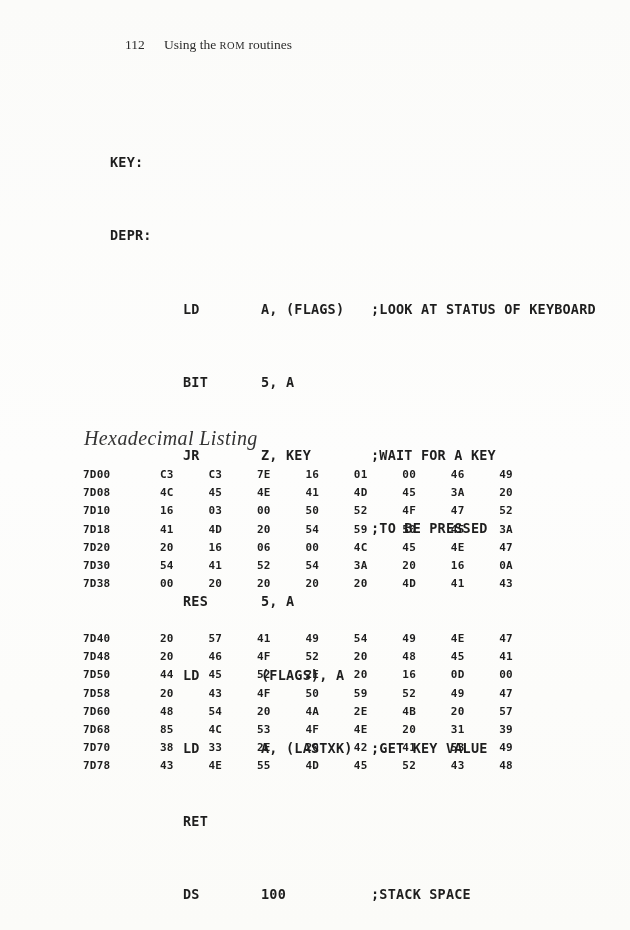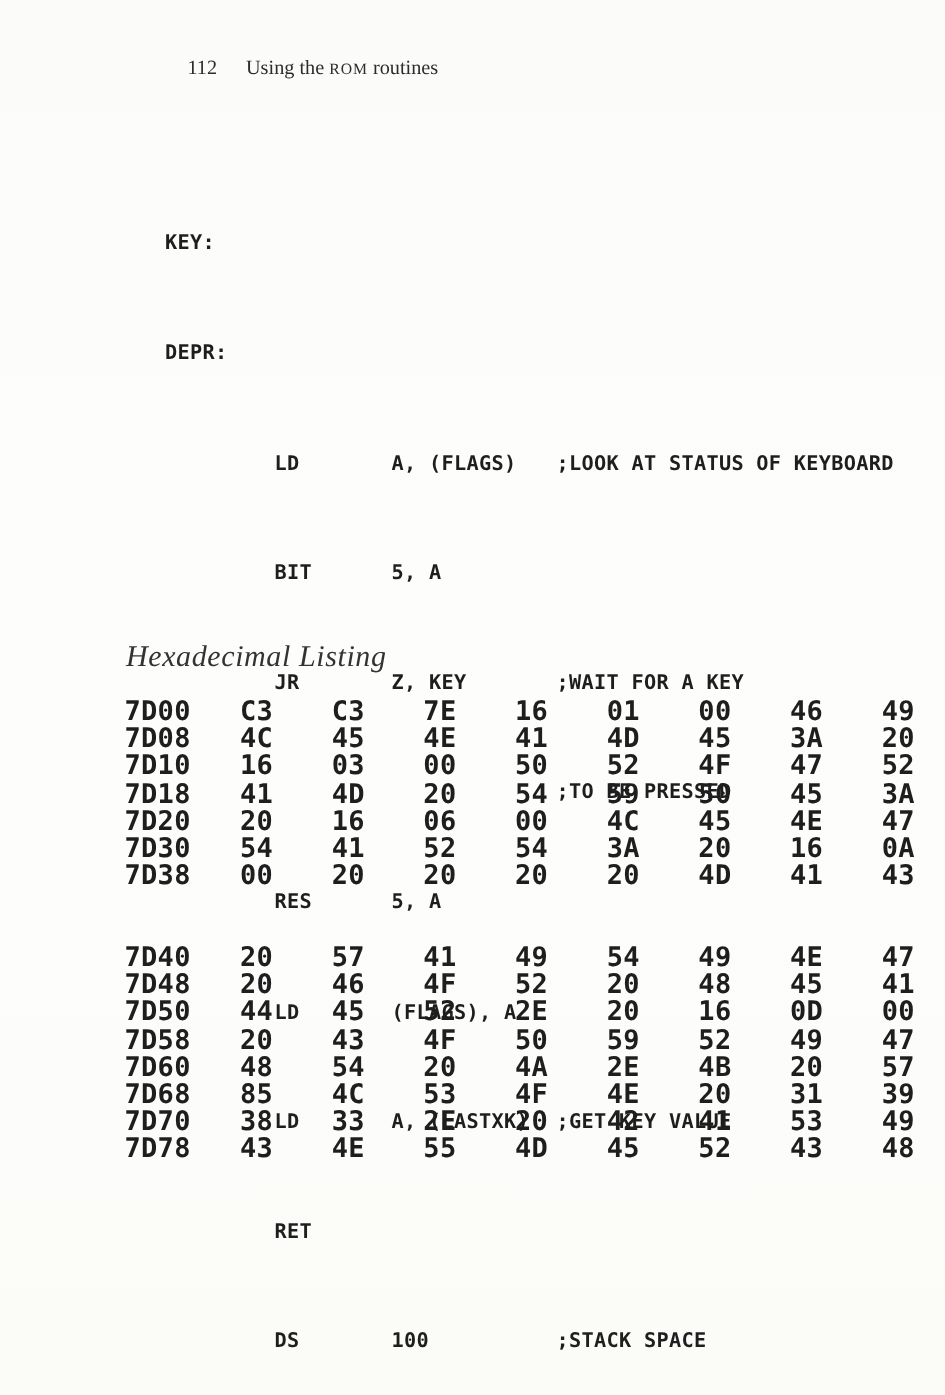--- a/index.html
+++ b/index.html
@@ -58,21 +58,21 @@
     font-style: italic;
     font-size: 20px;
     letter-spacing: 0.4px;
     color: #333;
   }
 
   
   .hex-block {
     position: absolute;
     left: 83px;
-    font-size: 18px;
+    font-size: 11px;
     font-weight: bold;
     line-height: 18.2px;
     letter-spacing: 0.2px;
     font-feature-settings: "zero" 1;
   }
   .hex-block-1 { top: 466px; }
   .hex-block-2 { top: 630px; }
   .hex-row { display: flex; }
   .hex-addr { width: 77px; flex: none; }
   .hex-bytes { word-spacing: 28px; white-space: pre; }

